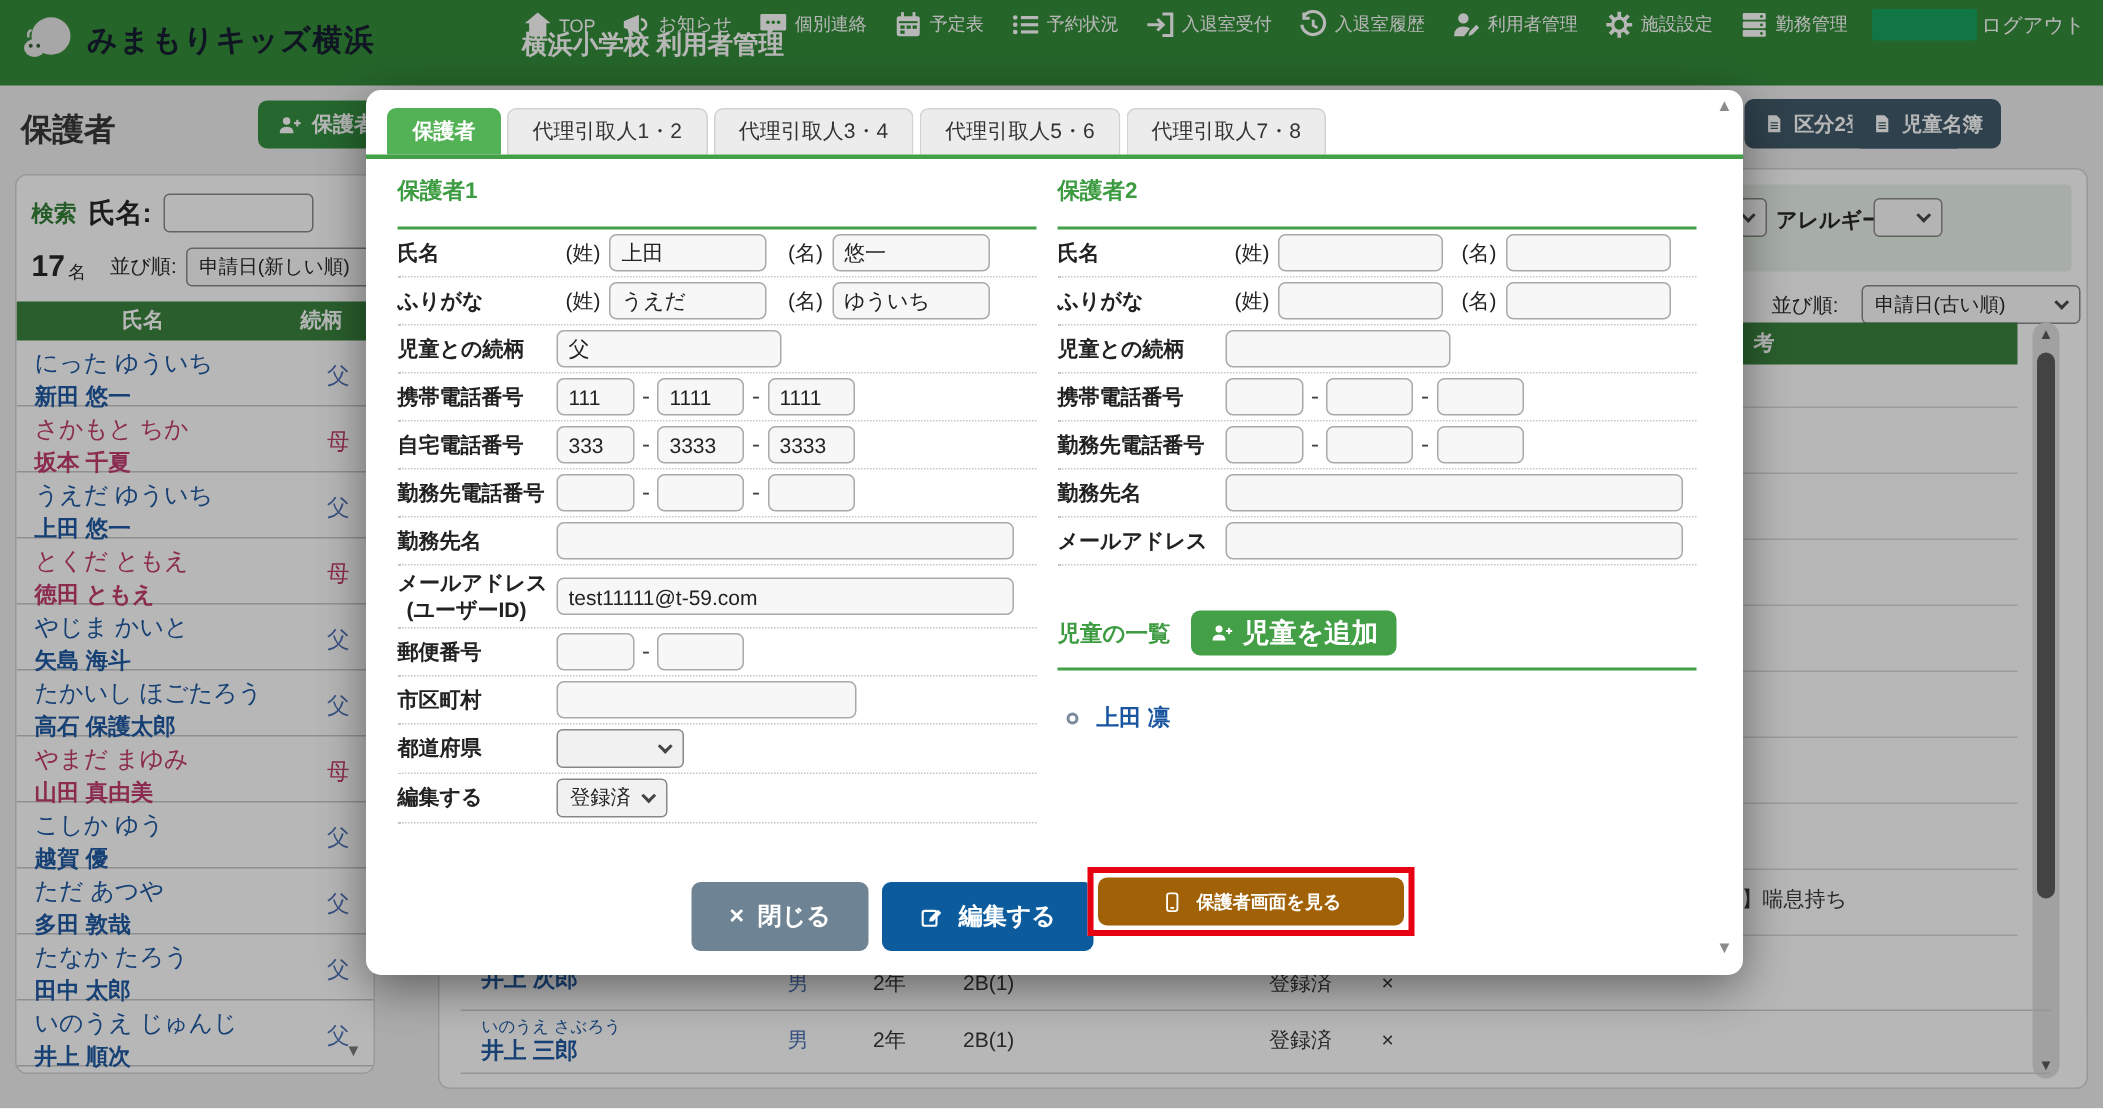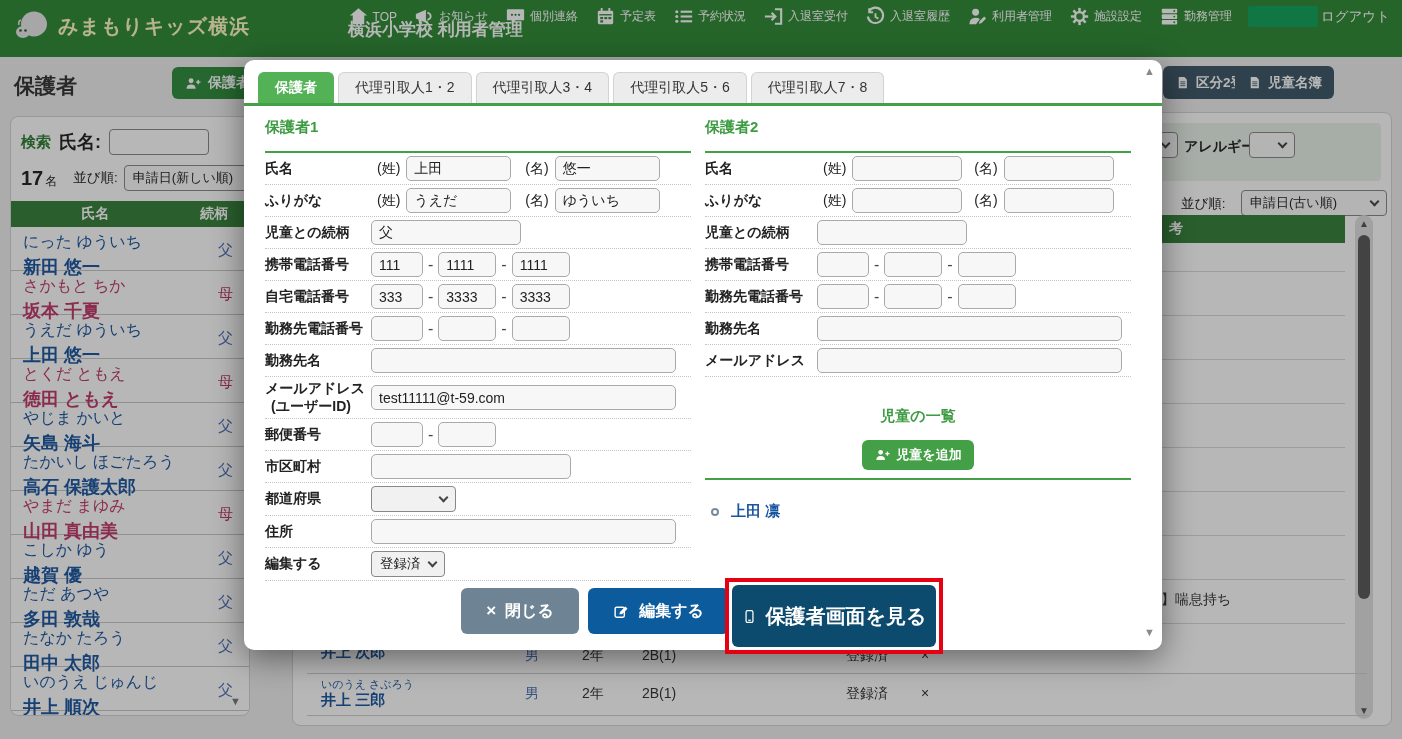--- a/index.html
+++ b/index.html
@@ -4,21 +4,21 @@
 <style>
   * { margin:0; padding:0; box-sizing:border-box; }
   html,body { width:1402px; height:739px; overflow:hidden;
     font-family:"Liberation Sans","DejaVu Sans",sans-serif; color:#222; }
   .stage { position:relative; width:1402px; height:739px; background:#f0f0f0; overflow:hidden; }
 
   
   .navbar { position:absolute; top:0; left:0; width:100%; height:57px; background:#2f8a35; z-index:1; }
   .brand { position:absolute; left:14px; top:9px; display:flex; align-items:center; gap:8px; }
   .mascot { width:36px; height:34px; }
-  .logo-text { color:#fef9c3; font-size:20px; font-weight:bold; letter-spacing:1px; }
+  .logo-text { color:#0f172a; font-size:20px; font-weight:bold; letter-spacing:1px; }
   .nav-title { position:absolute; left:348px; top:18px; color:#fff; font-size:17px; font-weight:bold; }
   .nav-items { position:absolute; right:4px; top:5px; display:flex; align-items:flex-end; }
   .nitem { display:flex; flex-direction:row; align-items:center; gap:3px; padding:0 8px; cursor:pointer; }
   .nitem .nlabel { color:#fff; font-size:12px; white-space:nowrap; }
   .nico { width:23px; height:23px; }
   .logout-badge { width:70px; height:21px; background:#10a35a; border-radius:2px; margin-bottom:1px; }
   .nitem.logout .nlabel { font-size:13.5px; }
 
   
   .page-title { position:absolute; left:14px; top:72px; font-size:21px; font-weight:bold; color:#333; }
@@ -39,21 +39,21 @@
     border:1px solid #888; border-radius:4px; padding:0 8px; height:26px; font-size:13px; white-space:nowrap; }
   .chev { width:7px; height:7px; border-right:2px solid #444; border-bottom:2px solid #444;
     transform:rotate(45deg); margin-left:8px; margin-top:-4px; flex-shrink:0; }
   .lheader { position:absolute; left:0; top:84px; width:100%; height:26px; background:#35823a; color:#fff;
     font-weight:bold; font-size:14px; display:flex; align-items:center; }
   .lheader .h-name { width:170px; text-align:center; }
   .lheader .h-rel { width:70px; text-align:center; }
   .lrows { position:absolute; left:0; top:110px; width:100%; }
   .lrow { position:relative; height:44px; border-bottom:1px solid #c8c8c8; padding:5px 0 0 12px; }
   .kana { font-size:16px; }
-  .rname { font-size:18px; font-weight:bold; margin-top:2px; }
+  .rname { font-size:15px; font-weight:bold; margin-top:2px; }
   .rel { position:absolute; right:16px; top:14px; font-size:15px; }
   .lrow.father .kana,.lrow.father .rname { color:#1a56a0; }
   .lrow.father .rel { color:#4a6fb5; }
   .lrow.mother .kana,.lrow.mother .rname,.lrow.mother .rel { color:#c0396b; }
   .scroll-arrow { color:#777; font-size:11px; }
   .left-card .scroll-arrow { position:absolute; right:8px; top:578px; }
 
   
   .rbtn { position:absolute; top:66px; height:33px; background:#3d5766; border-radius:6px; color:#fff;
     font-size:13.5px; font-weight:bold; display:flex; align-items:center; gap:6px; padding:0 12px; }
@@ -97,36 +97,36 @@
   .flabel { width:106px; flex-shrink:0; font-weight:bold; font-size:14px; color:#222; line-height:1.25; }
   .gcol2 .flabel { width:112px; }
   .seimei { font-size:14px; margin:0 6px; flex-shrink:0; }
   .inp { background:#f7f7f7; border:1px solid #a9a9a9; border-radius:5px; height:25px; font-size:14px;
     padding:0 7px; color:#222; }
   .w105{width:105px} .w110{width:110px} .w52{width:52px} .w58{width:58px} .w150{width:150px}
   .w200{width:200px} .w305{width:305px} .w85{width:85px} .w74{width:74px}
   .dash { margin:0 5px; color:#444; }
   .msel { background:#f1f1f1; border:1px solid #888; height:26px; font-size:13.5px; }
   .children-head { display:flex; align-items:center; gap:14px; margin-top:30px; padding-bottom:8px;
-    border-bottom:2px solid #43a047;flex-direction:column; }
+    border-bottom:2px solid #43a047; }
   .children-title { color:#3d9c42; font-size:15px; font-weight:bold; }
-  .add-child { height:30px; background:#43a047; border-radius:6px; color:#fff; font-size:13px; font-weight:bold;
+  .add-child { height:30px; background:#43a047; border-radius:6px; color:#fff; font-size:18px; font-weight:bold;
     display:flex; align-items:center; gap:6px; padding:0 12px; }
   .child-item { display:flex; align-items:center; gap:12px; margin:22px 0 0 6px; }
   .bullet { width:8px; height:8px; border:2px solid #7a8a9a; border-radius:50%; }
   .child-link { color:#1a56a0; font-size:15px; font-weight:bold; text-decoration:none; }
   .m-up { position:absolute; right:7px; top:5px; color:#8a8a8a; font-size:11px; }
   .m-dn { position:absolute; right:7px; top:566px; color:#8a8a8a; font-size:11px; }
   .btn { position:absolute; top:528px; height:46px; display:flex; align-items:center; justify-content:center;
     gap:9px; color:#fff; font-size:16px; font-weight:bold; border-radius:6px; cursor:pointer; }
   .btn-close { left:217px; width:118px; background:#6e8494; }
   .btn-edit { left:344px; width:141px; background:#0b5b9d; }
   .view-frame { position:absolute; left:481px; top:518px; border:4px solid #e60012; padding:3px; background:#fff; }
-  .btn-view { position:static; width:204px; height:62px; background:#0c4a6e; display:flex; align-items:center;
-    justify-content:center; gap:9px; color:#fff; font-size:20px; font-weight:bold; border-radius:6px; cursor:pointer; }
+  .btn-view { position:static; width:204px; height:32px; background:#a16207; display:flex; align-items:center;
+    justify-content:center; gap:9px; color:#fff; font-size:12px; font-weight:bold; border-radius:6px; cursor:pointer; }
   .xmark { font-size:17px; font-weight:bold; }
 </style>
 </head>
 <body>
 
 <div class="stage">
 
   <div class="navbar">
     <div class="brand">
       <svg class="mascot" viewBox="0 0 36 34">
@@ -507,24 +507,20 @@
         <input class="inp w200" value="" style="">
       </div>
       <div class="frow">
         <span class="flabel">都道府県</span>
         <div class="sel msel w85">
           <span></span>
             <span class="chev"></span>
         </div>
       </div>
       <div class="frow">
-        <span class="flabel">住所</span>
-        <input class="inp w305" value="" style="">
-      </div>
-      <div class="frow">
         <span class="flabel">編集する</span>
         <div class="sel msel w74">
           <span>登録済</span>
             <span class="chev"></span>
         </div>
       </div>
     </div>
 
     <div class="gcol gcol2">
       <div class="sec-h">保護者2</div>

